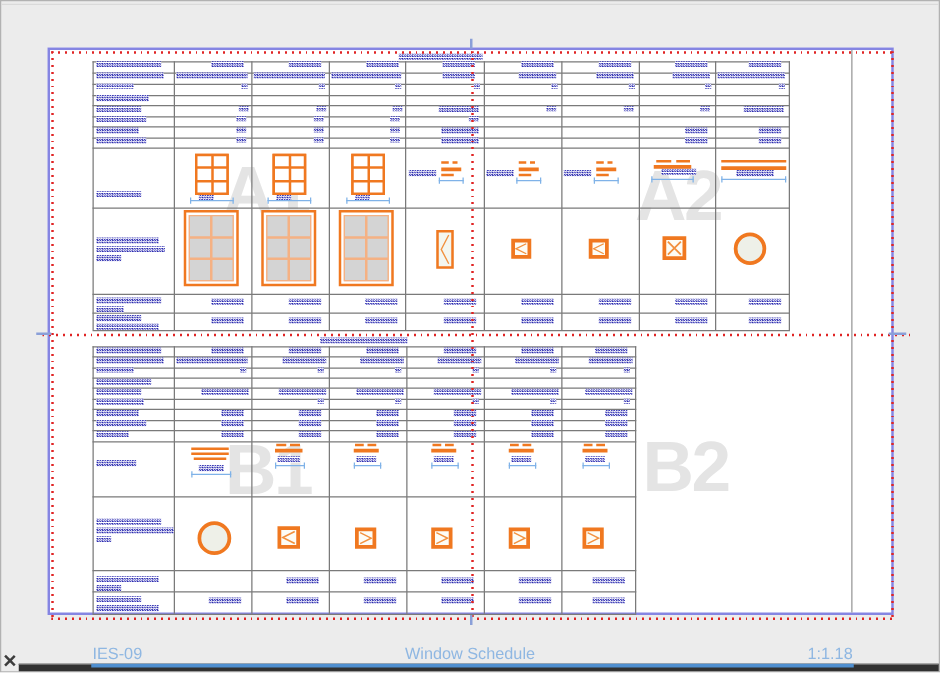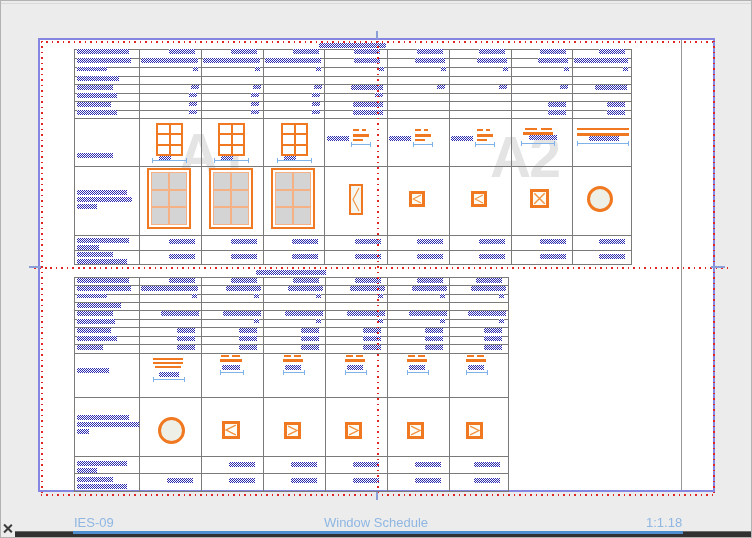--- a/index.html
+++ b/index.html
@@ -27,21 +27,21 @@
   .planw .g>div{background:#d4d4d4}
   .sq{position:absolute;border:3px solid var(--orange,#f07820);background:#fdfcf5;box-sizing:border-box}
   .cas{position:absolute;border:2px solid var(--orange,#f07820);background:#f4f6ef;box-sizing:border-box}
   .sq svg,.cas svg{position:absolute;left:0;top:0;width:100%;height:100%;display:block}
   .circ{position:absolute;border:3px solid var(--orange,#f07820);border-radius:50%;background:#eef0e8;box-sizing:border-box}
   .doth{position:absolute;height:2px;background-image:repeating-linear-gradient(90deg,var(--margin_red,#e02424) 0 1.5px,transparent 1.5px 5.5px)}
   .dotv{position:absolute;width:2px;background-image:repeating-linear-gradient(180deg,var(--margin_red,#e02424) 0 1.5px,transparent 1.5px 5.5px)}
   .tick{position:absolute;background:#8a9fd8;z-index:3}
   .wm{position:absolute;color:var(--watermark_gray,#e4e4e4);font-weight:bold;font-size:57px;line-height:1;
       letter-spacing:-2px;z-index:1;user-select:none}
-  .wm-a1{left:177px;top:125px}.wm-a2{left:489px;top:128px}.wm-b1{left:179px;top:347px}.wm-b2{left:513px;top:345px}
+  .wm-a1{left:177px;top:125px}.wm-a2{left:507px;top:128px}.wm-b1{left:179px;top:347px}.wm-b2{left:513px;top:345px}
   .status{position:absolute;top:514px;color:var(--label_blue,#8fb7e2);font-size:13px;z-index:5;white-space:nowrap}
   .sb-id{left:73px}
   .sb-title{left:50%;transform:translateX(-50%)}
   .sb-scale{left:645px}
   .scroll-track{position:absolute;left:14px;top:530px;width:738px;height:7px;background:#313131;
       border-top:1px solid #6e6e6e;box-sizing:border-box;z-index:5}
   .scroll-thumb{position:absolute;left:72px;top:530px;width:610px;height:3px;background:#4f8fd0;z-index:6}
   .splitter{position:absolute;left:1px;top:522px;width:11px;height:11px;z-index:6}
   .splitter i{position:absolute;left:5px;top:0;width:1.5px;height:11px;background:#3c3c3c;display:block}
   .splitter i.x1{transform:rotate(45deg)}
@@ -51,20 +51,22 @@
 <body>
 
 <div class="app">
   <div class="topline"></div>
 
   <div class="sheet"></div>
   <div class="divider"></div>
 
   <span class="wm wm-a1">A1</span>
   <span class="wm wm-a2">A2</span>
+  <span class="wm wm-b1">B1</span>
+  <span class="wm wm-b2">B2</span>
 
   <div id="drawing" class="layer draw">
       <div class="gl" style="left: 73px; top: 48px; width: 1px; height: 215px;"></div>
       <div class="gl" style="left: 138px; top: 48px; width: 1px; height: 215px;"></div>
       <div class="gl" style="left: 200px; top: 48px; width: 1px; height: 215px;"></div>
       <div class="gl" style="left: 262px; top: 48px; width: 1px; height: 215px;"></div>
       <div class="gl" style="left: 323px; top: 48px; width: 1px; height: 215px;"></div>
       <div class="gl" style="left: 386px; top: 48px; width: 1px; height: 215px;"></div>
       <div class="gl" style="left: 448px; top: 48px; width: 1px; height: 215px;"></div>
       <div class="gl" style="left: 510px; top: 48px; width: 1px; height: 215px;"></div>

